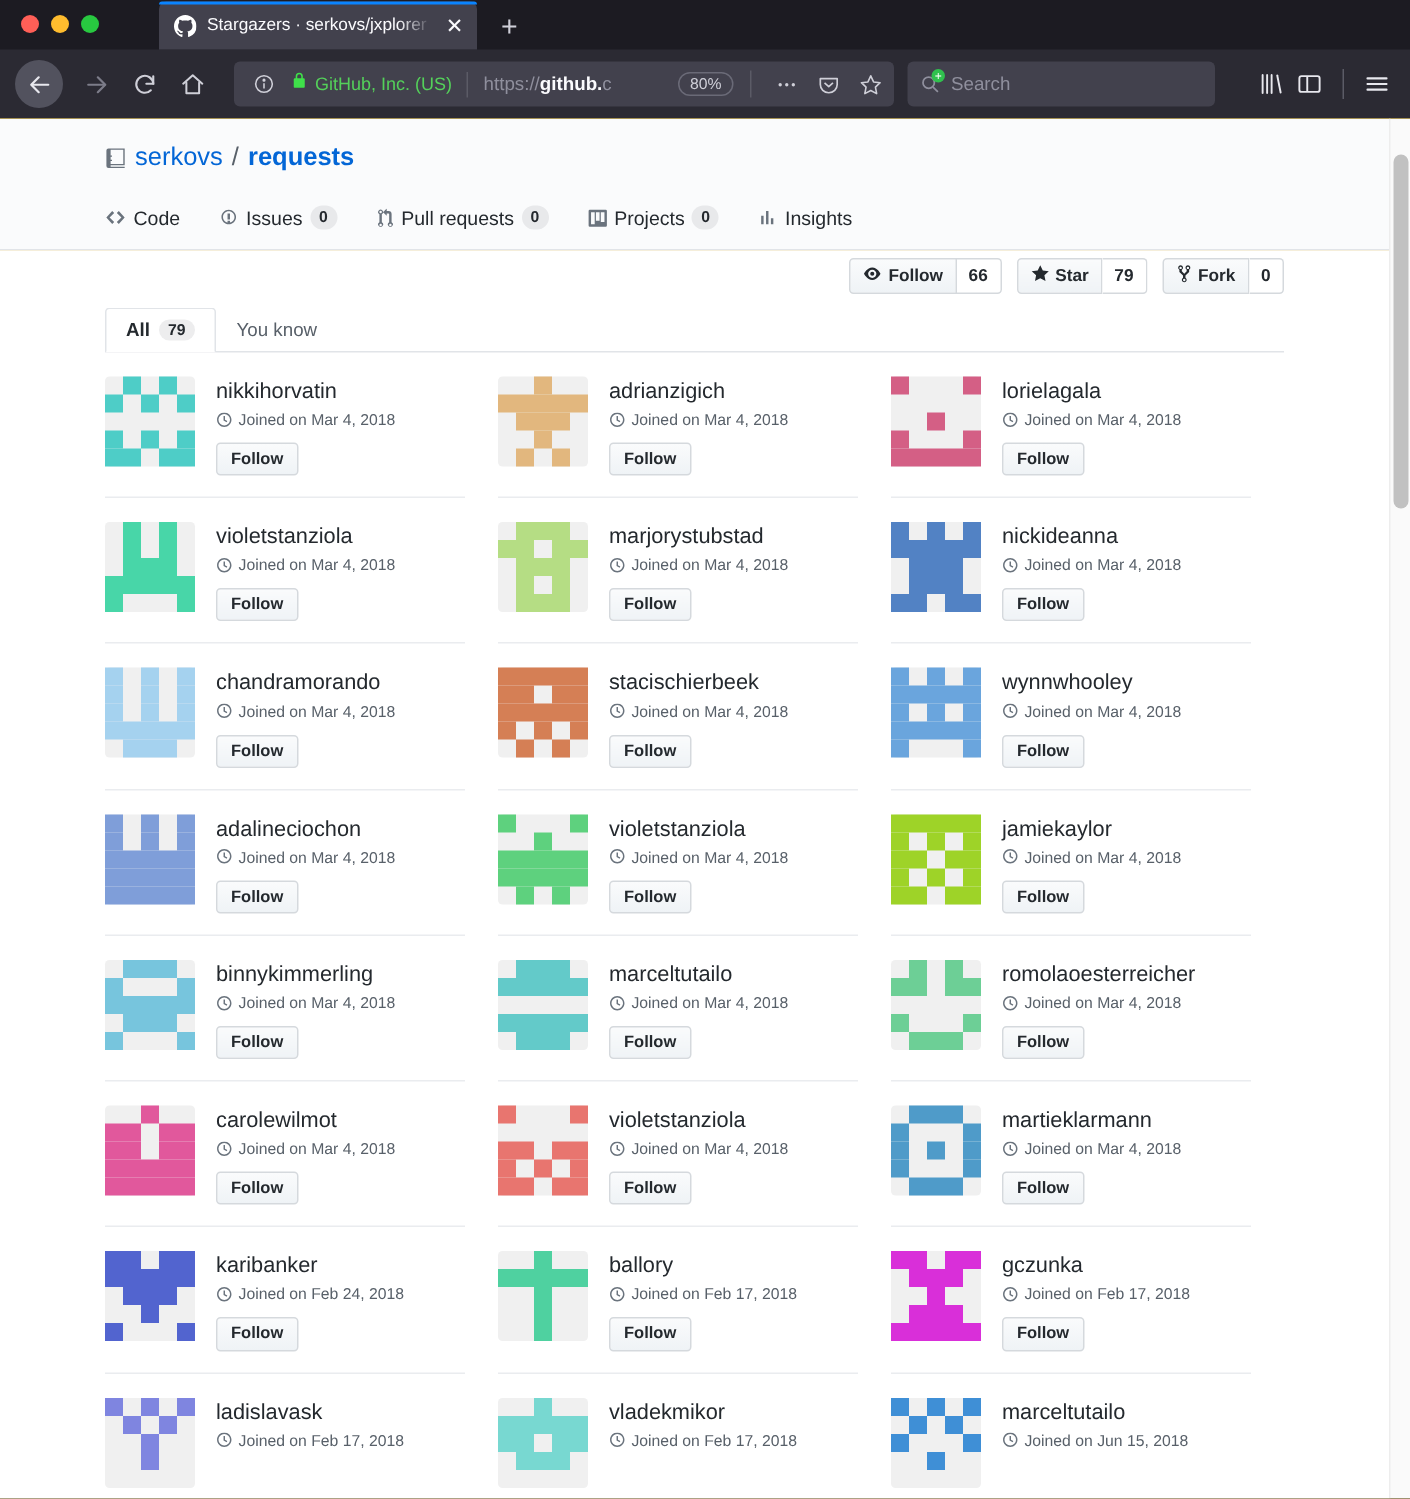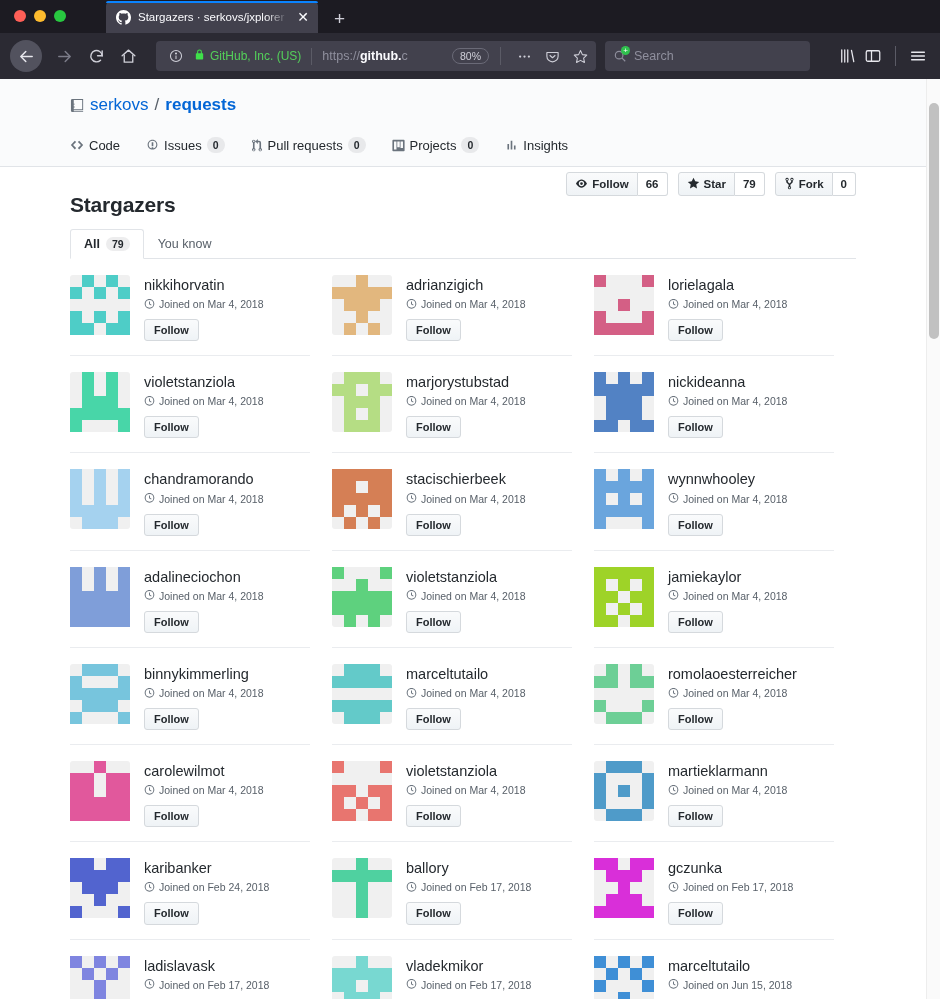--- a/index.html
+++ b/index.html
@@ -374,21 +374,20 @@
             <span><svg width="11" height="13" viewBox="0 0 10 16" fill="#24292e">
                   <path d="M8 1a1.99 1.99 0 0 0-1 3.72V6L5 8 3 6V4.72A1.99 1.99 0 0 0 2 1a1.99 1.99 0 0 0-1 3.72V6.5l3 3v1.78A1.99 1.99 0 0 0 5 15a1.99 1.99 0 0 0 1-3.72V9.5l3-3V4.72A1.99 1.99 0 0 0 8 1zM2 4.2a1 1 0 1 1 0-2 1 1 0 0 1 0 2zm3 10a1 1 0 1 1 0-2 1 1 0 0 1 0 2zm3-10a1 1 0 1 1 0-2 1 1 0 0 1 0 2z"></path>
                 </svg></span>
             <span>Fork</span>
           </span>
           <span class="btn-count">0</span>
         </div>
       </div>
 
       <div class="content">
-        <h1 class="page-title">Stargazers</h1>
 
         <div class="subnav">
           <div class="subtab active">
             <span>All</span>
             <span class="cnt">79</span>
           </div>
           <div class="subtab">
             <span>You know</span>
           </div>
         </div>

